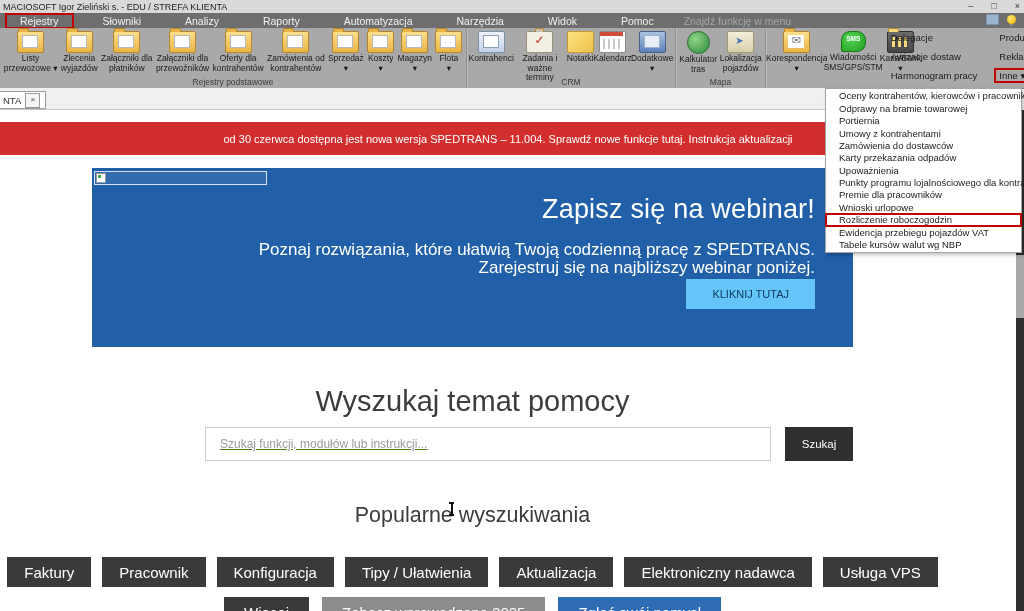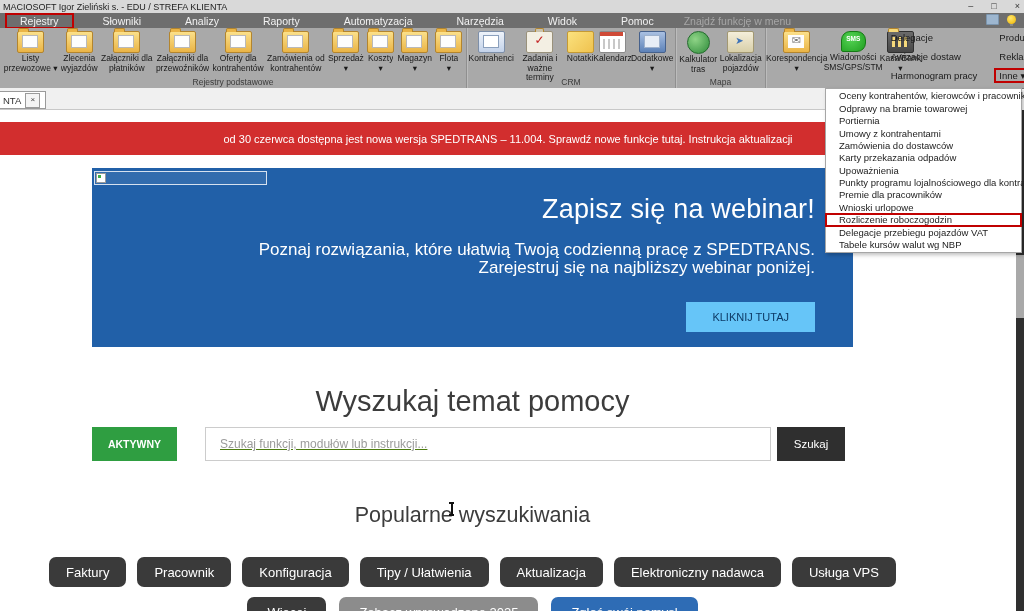--- a/index.html
+++ b/index.html
@@ -116,46 +116,46 @@
 
   .webinar{position:absolute;left:0;top:58px;width:761px;height:179px;background:#2160a8;color:#fff;}
   .img-placeholder{position:absolute;left:2px;top:3px;width:171px;height:12px;
                    border:1px solid rgba(255,255,255,.8);background:rgba(255,255,255,.08);display:flex;align-items:center;}
   .img-placeholder .broken-glyph{width:8px;height:8px;margin-left:1px;background:#fff;border:1px solid #9a9a9a;
                    position:relative;}
   .img-placeholder .broken-glyph::after{content:"";position:absolute;left:1px;top:1px;width:3px;height:3px;background:#3fae46;}
   .webinar-inner{position:absolute;right:38px;top:26px;text-align:right;}
   .webinar-headline{font-size:27px;letter-spacing:.2px;}
   .webinar-lines{margin-top:16px;font-size:17px;line-height:18px;}
-  .webinar-cta{margin-top:25px;display:inline-block;background:#66c5f8;color:#0d3a66;
+  .webinar-cta{margin-top:2px;display:inline-block;background:#66c5f8;color:#0d3a66;
                font-size:11px;padding:9px 26px;cursor:pointer;}
 
   .help-heading{position:absolute;left:0;top:275px;width:100%;text-align:center;
                 font-size:29px;color:#3c3c3c;}
   .search-row{position:absolute;left:0;top:317px;width:761px;height:34px;}
   .status-btn{position:absolute;left:0;top:0;width:85px;height:34px;background:#2f9e41;color:#fff;
               font-size:10.5px;font-weight:bold;display:flex;align-items:center;justify-content:center;cursor:pointer;}
   .search-input{position:absolute;left:113px;top:0;width:566px;height:34px;border:1px solid #ccc;
               box-sizing:border-box;font-size:12px;color:#4d7c0f;padding:0 14px;outline:none;
               font-family:"Liberation Sans",sans-serif;text-decoration:underline;}
   .search-input::placeholder{color:#9b9b9b;}
-  .search-btn{position:absolute;right:8px;top:0;width:68px;height:34px;background:#2f2f2f;color:#fff;
+  .search-btn{position:absolute;right:0;top:0;width:68px;height:34px;background:#2f2f2f;color:#fff;
               font-size:11.5px;display:flex;align-items:center;justify-content:center;cursor:pointer;}
 
   .popular-heading{position:absolute;left:0;top:393px;width:100%;text-align:center;
                    font-size:21.5px;color:#3c3c3c;}
   .ibeam{position:absolute;left:355px;top:392px;width:9px;height:14px;z-index:5;}
   .ibeam::before,.ibeam::after{content:"";position:absolute;left:2px;right:2px;height:2px;background:#111;}
   .ibeam::before{top:0}.ibeam::after{bottom:0}
   .ibeam i{position:absolute;left:50%;top:1px;bottom:1px;width:2px;margin-left:-1px;background:#111;}
 
   .tags-row{position:absolute;left:0;top:447px;width:761px;display:flex;justify-content:center;
             gap:11px;flex-wrap:nowrap;}
-  .tag-btn{background:#3a3a3a;color:#fff;font-size:13px;height:30px;display:flex;align-items:center;
-           justify-content:center;padding:0 17px;white-space:nowrap;cursor:pointer;border-radius:7px;}
+  .tag-btn{background:#3a3a3a;color:#fff;font-size:15px;height:30px;display:flex;align-items:center;
+           justify-content:center;padding:0 17px;white-space:nowrap;cursor:pointer;}
   .extra-row{position:absolute;left:0;top:487px;width:761px;display:flex;justify-content:center;gap:13px;}
   .extra-row .tag-btn{height:30px;padding:0 20px;}
   .btn-dark{background:#3a3a3a;}
   .btn-gray{background:#8c8c8c;}
   .btn-blue{background:#2e6cb5;}
 
   
   .scrollbar{position:absolute;left:1016px;top:110px;width:8px;height:501px;background:#2f2f2f;}
   .scroll-thumb{position:absolute;left:0;top:145px;width:8px;height:63px;background:#a9a9a9;cursor:pointer;}
 </style>
@@ -376,21 +376,20 @@
           <div class="webinar-lines" data-name="webinar-description">
             <div data-name="webinar-line1">Poznaj rozwiązania, które ułatwią Twoją codzienną pracę z SPEDTRANS.</div>
             <div data-name="webinar-line2">Zarejestruj się na najbliższy webinar poniżej.</div>
           </div>
           <div class="webinar-cta" data-name="webinar-cta-button">KLIKNIJ TUTAJ</div>
         </div>
       </div>
 
       <div class="help-heading" data-name="help-search-heading">Wyszukaj temat pomocy</div>
       <div class="search-row" data-name="help-search-row">
-        <div class="status-btn" data-name="status-active-button">AKTYWNY</div>
         <input class="search-input" type="text" data-name="help-search-input" placeholder="Szukaj funkcji, modułów lub instrukcji..." style="">
         <div class="search-btn" data-name="search-submit-button">Szukaj</div>
       </div>
 
       <div class="popular-heading" data-name="popular-searches-heading">Popularne wyszukiwania</div>
       <div class="ibeam" data-name="text-cursor">
           <i></i>
         </div>
       <div class="tags-row" data-name="popular-tags-row">
 
@@ -441,18 +440,18 @@
       <div class="dd-item" data-name="dropdown-menu-item">Upoważnienia</div>
 
       <div class="dd-item" data-name="dropdown-menu-item">Punkty programu lojalnościowego dla kontrahentów</div>
 
       <div class="dd-item" data-name="dropdown-menu-item">Premie dla pracowników</div>
 
       <div class="dd-item" data-name="dropdown-menu-item">Wnioski urlopowe</div>
 
       <div class="dd-item red-box" data-name="dropdown-menu-item">Rozliczenie roboczogodzin</div>
 
-      <div class="dd-item" data-name="dropdown-menu-item">Delegacje przebiegu pojazdów VAT</div>
+      <div class="dd-item" data-name="dropdown-menu-item">Ewidencja przebiegu pojazdów VAT</div>
 
       <div class="dd-item" data-name="dropdown-menu-item">Tabele kursów walut wg NBP</div>
     </div>
 
 </div>
 
 </body></html>

